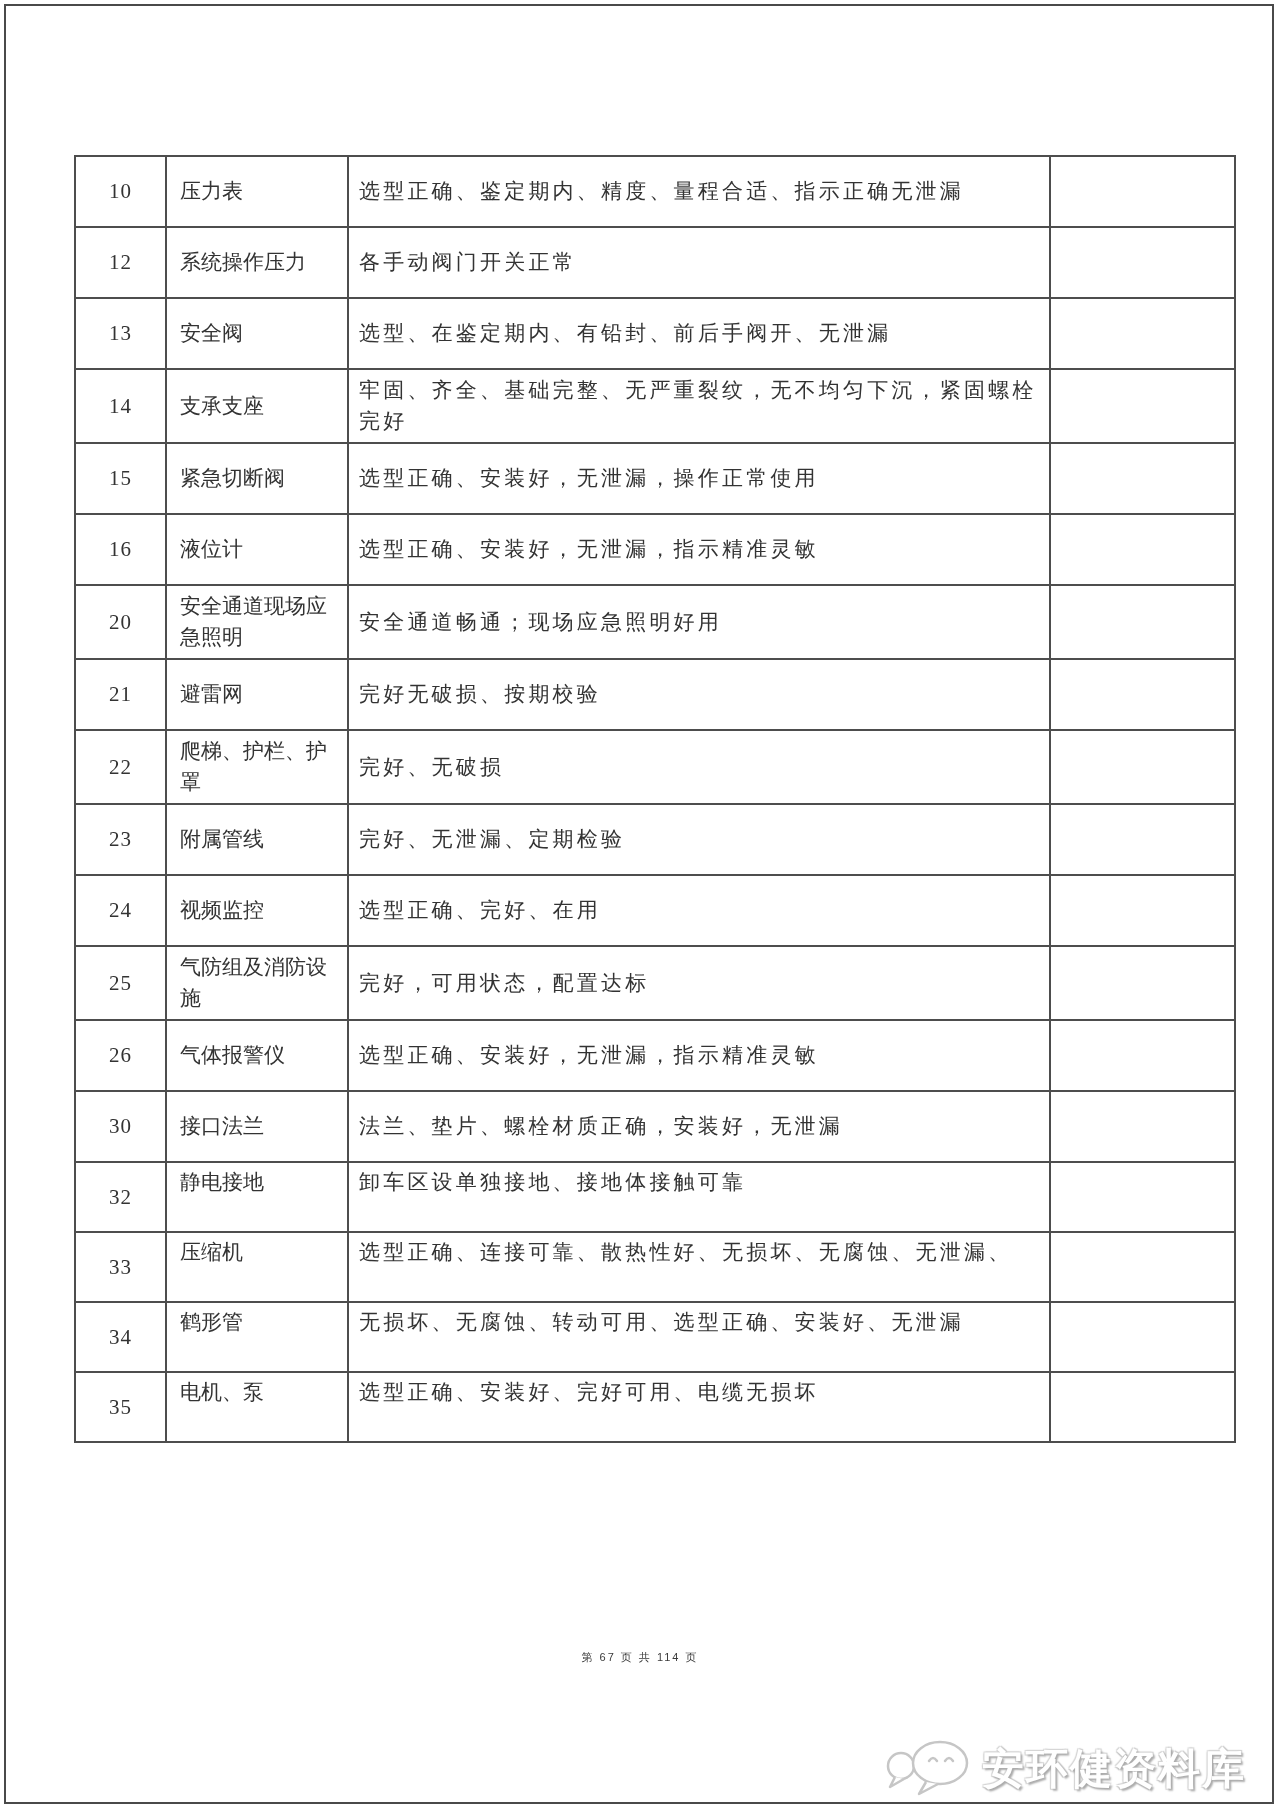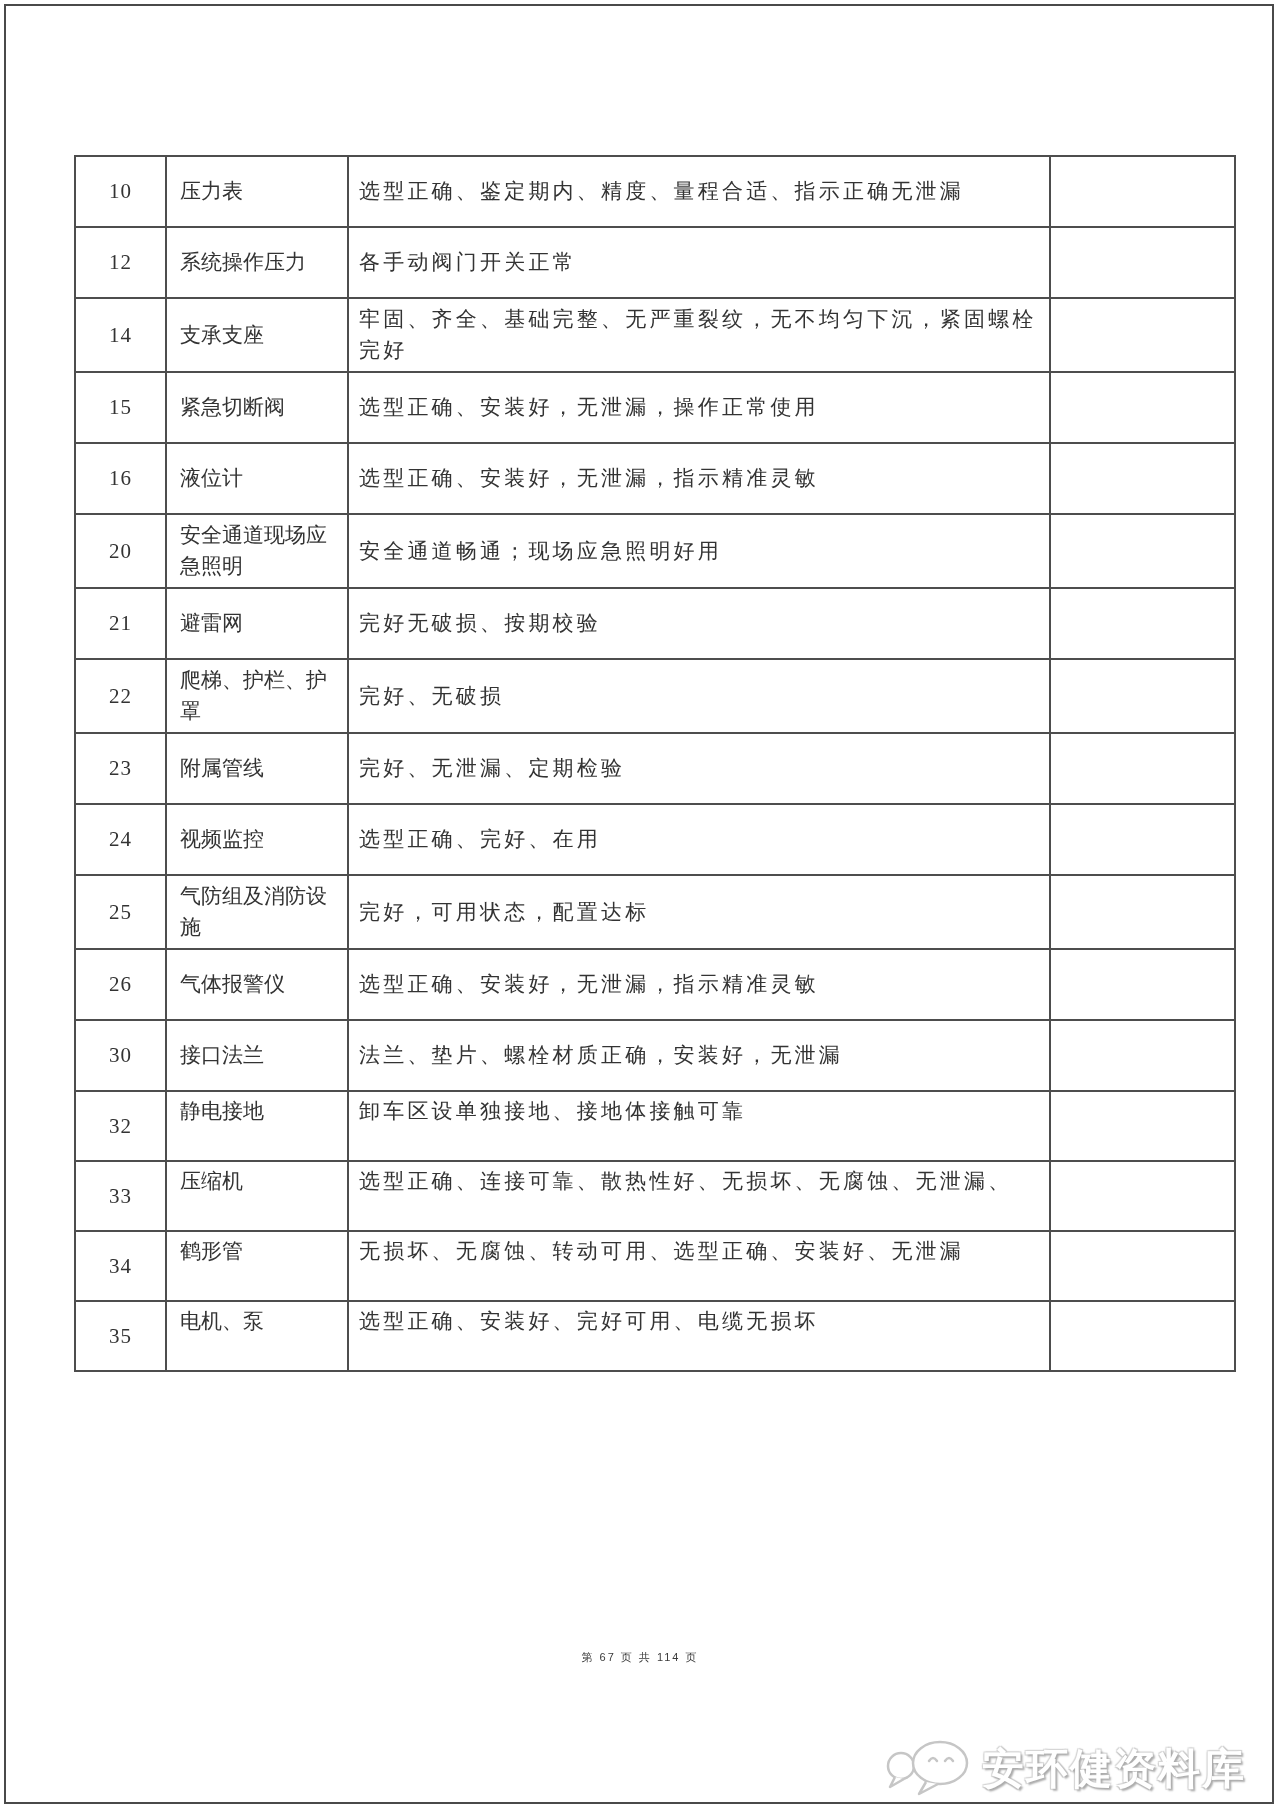--- a/index.html
+++ b/index.html
@@ -114,20 +114,26 @@
     </tr>
 
 
     <tr>
       <td class="c-no">12</td>
       <td class="c-name">系统操作压力</td>
       <td class="c-desc">各手动阀门开关正常</td>
       <td class="c-result"></td>
     </tr>
 
+    <tr>
+      <td class="c-no">13</td>
+      <td class="c-name">安全阀</td>
+      <td class="c-desc">选型、在鉴定期内、有铅封、前后手阀开、无泄漏</td>
+      <td class="c-result"></td>
+    </tr>
 
     <tr>
       <td class="c-no">14</td>
       <td class="c-name">支承支座</td>
       <td class="c-desc">牢固、齐全、基础完整、无严重裂纹，无不均匀下沉，紧固螺栓完好</td>
       <td class="c-result"></td>
     </tr>
 
     <tr>
       <td class="c-no">15</td>

